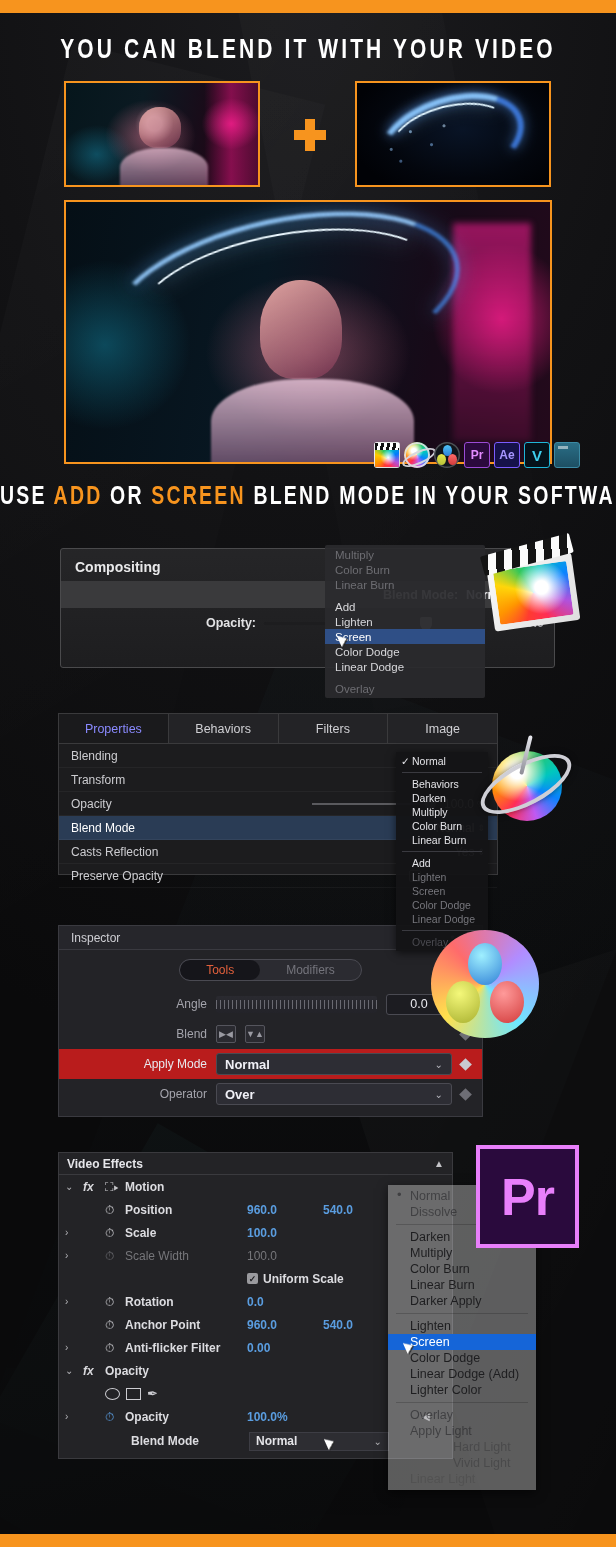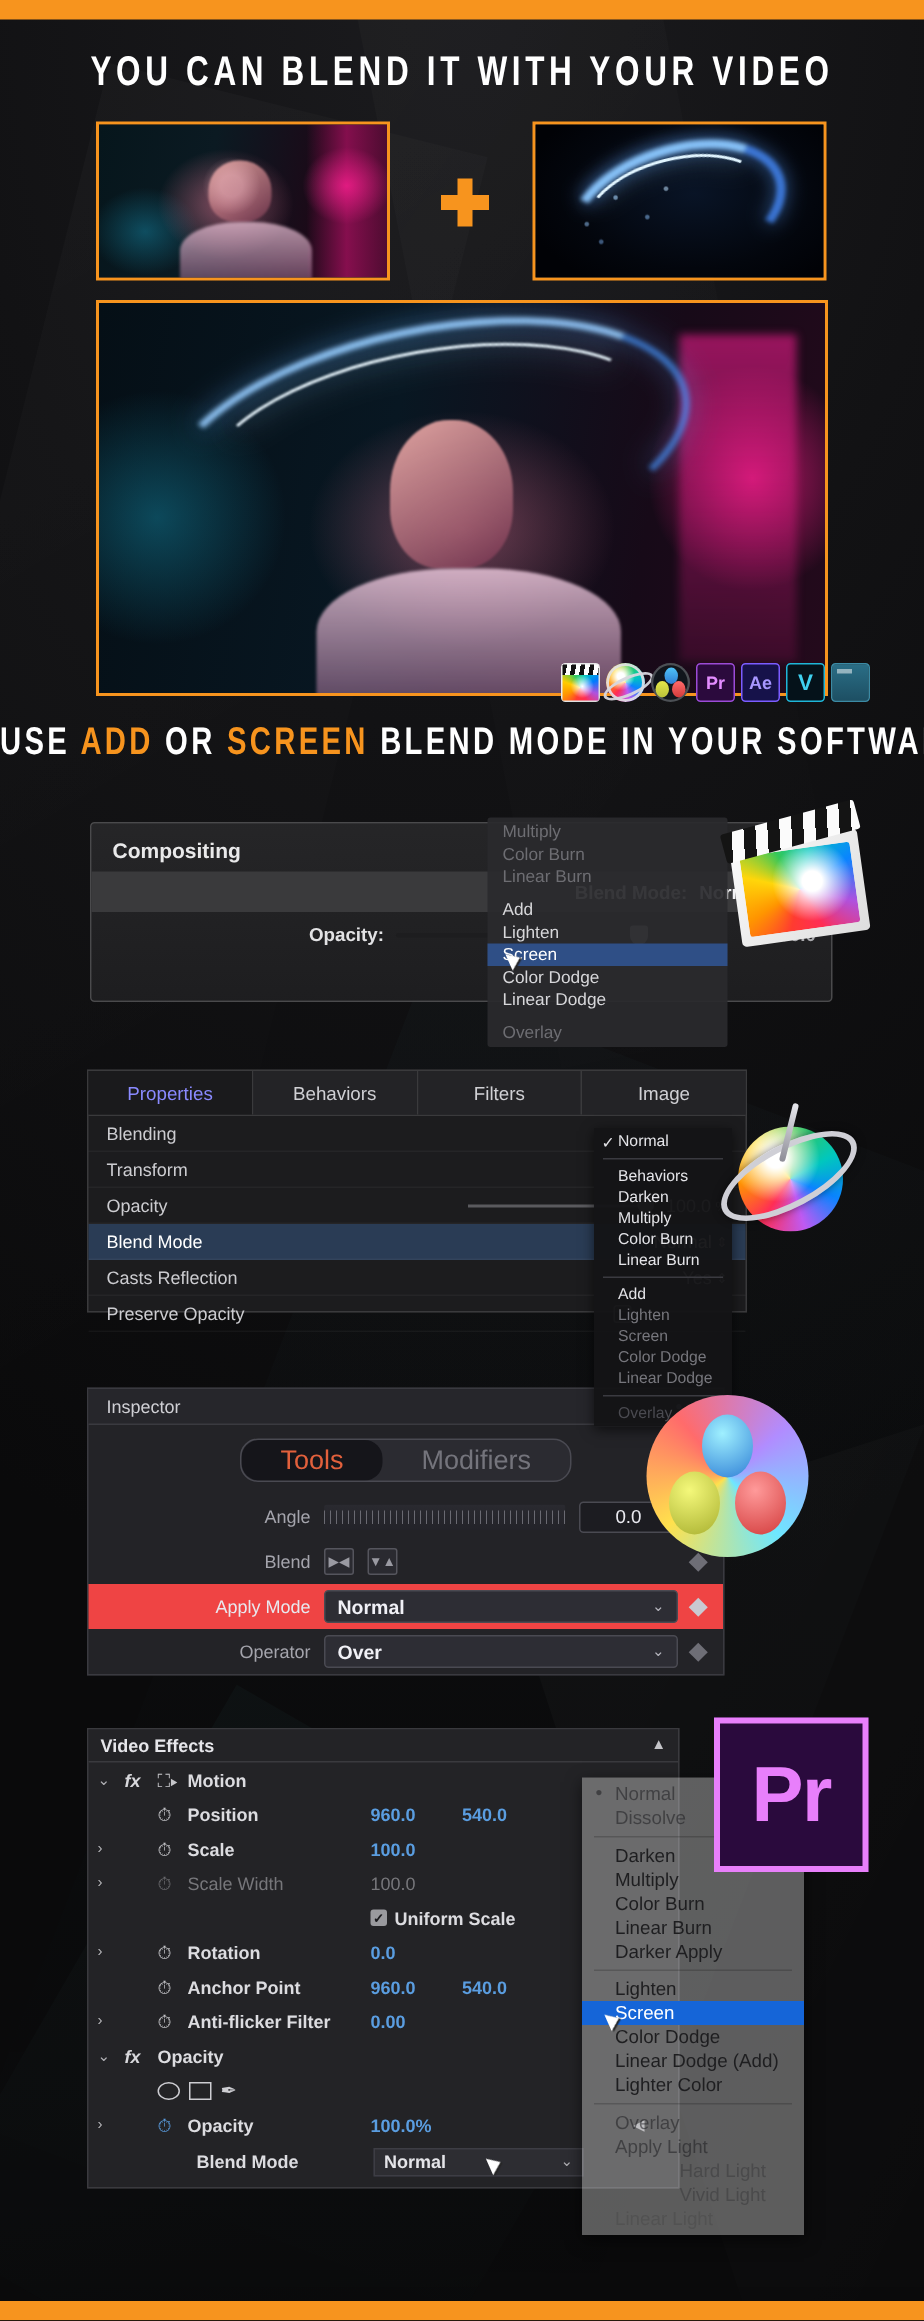--- a/index.html
+++ b/index.html
@@ -319,24 +319,24 @@
     height: 24px; display: flex; align-items: center; justify-content: space-between;
     padding: 0 12px; background: #26262b; border-bottom: 1px solid #3a3a40; color: #cfcfd4;
     font-size: 12px;
   }
   .dots { color: #8a8a90; letter-spacing: 2px; font-size: 13px; }
   .seg-wrap { display: flex; justify-content: center; padding: 9px 0 8px; }
   .seg {
     display: flex; border: 1px solid #4a4a52; border-radius: 12px; overflow: hidden;
     background: #2b2b31;
   }
-  .seg div { padding: 3px 26px; font-size: 18px; color: #74747c; }
+  .seg div { padding: 3px 26px; font-size: 12px; color: #74747c; }
   .seg div.on { background: #15151a; color: #e2603c; border-radius: 12px; }
   .i-row { display: flex; align-items: center; height: 30px; padding: 0 12px 0 0; gap: 9px; }
-  .i-row.sel { background: #ef4444; }
+  .i-row.sel { background: #b91c1c; }
   .i-lab { width: 148px; text-align: right; color: #a4a4ac; font-size: 12px; }
   .i-lab.bold { color: #e8e8ee; }
   .i-ruler {
     flex: 1; max-width: 176px; height: 17px; border-radius: 2px;
     background:
       repeating-linear-gradient(90deg, #6a6a72 0 1px, transparent 1px 4px),
       linear-gradient(180deg,#2a2a30,#232329);
     background-size: auto 9px, auto auto; background-repeat: repeat-x, no-repeat;
     background-position: center, center;
   }
@@ -384,21 +384,21 @@
   .p-row { display: flex; align-items: center; height: 23px; padding-left: 6px; gap: 6px; }
   .p-row .arrow { width: 12px; color: #b4b4b8; font-size: 10px; }
   .p-row .fx { color: #d8d8dc; font-style: italic; font-weight: 700; font-size: 12px; width: 16px; }
   .p-row .stop { color: #c6c6ca; font-size: 12px; width: 14px; }
   .p-row .stop.blue { color: #5a9de0; }
   .p-row .nm { flex: 0 0 auto; color: #dcdce0; font-weight: 700; font-size: 12px; }
   .p-row .nm.dim { color: #76767a; font-weight: 400; text-align: right; }
   .p-row .v { color: #5a9de0; font-weight: 700; font-size: 12px; position: absolute; }
   .p-row .v.dim { color: #76767a; font-weight: 400; }
   .p-rowwrap { position: relative; }
-  .v1 { left: 188px; } .v2 { left: 249px; }
+  .v1 { left: 188px; } .v2 { left: 264px; }
   .p-check { width: 11px; height: 11px; background: #9a9a9e; border-radius: 2px; color: #1b1b1e; font-size: 9px; display: inline-flex; align-items: center; justify-content: center; font-weight: 700; }
   .shape { width: 15px; height: 12px; border: 1.6px solid #cdcdd2; }
   .shape.ell { border-radius: 50%; }
   .pen { color: #cdcdd2; font-size: 13px; }
   .pr-dd {
     position: absolute; left: 190px; width: 140px; height: 19px; background: #2d2d32;
     border: 1px solid #3d3d44; display: flex; align-items: center; justify-content: space-between;
     padding: 0 6px; color: #e4e4e8; font-size: 12px; font-weight: 700;
   }
 

